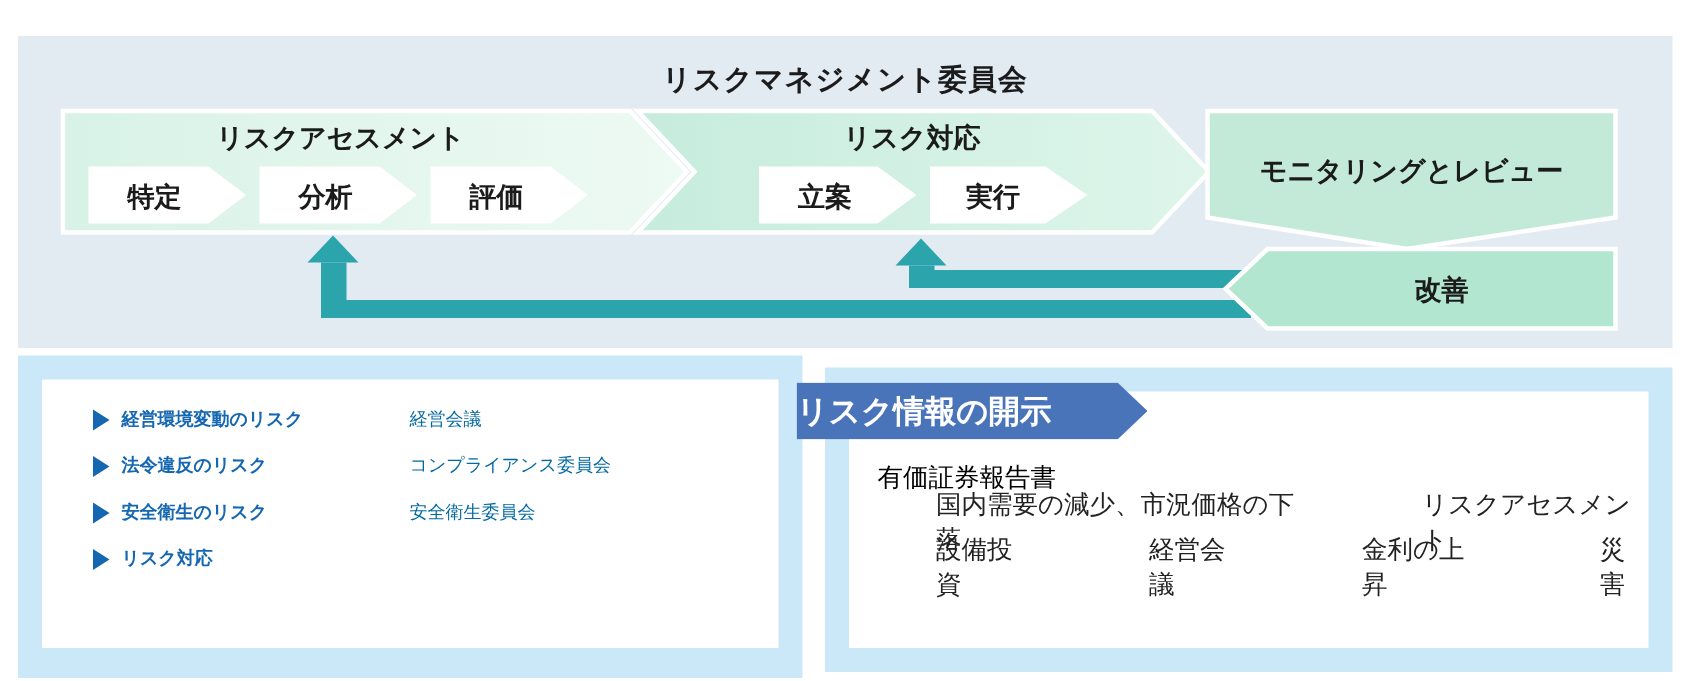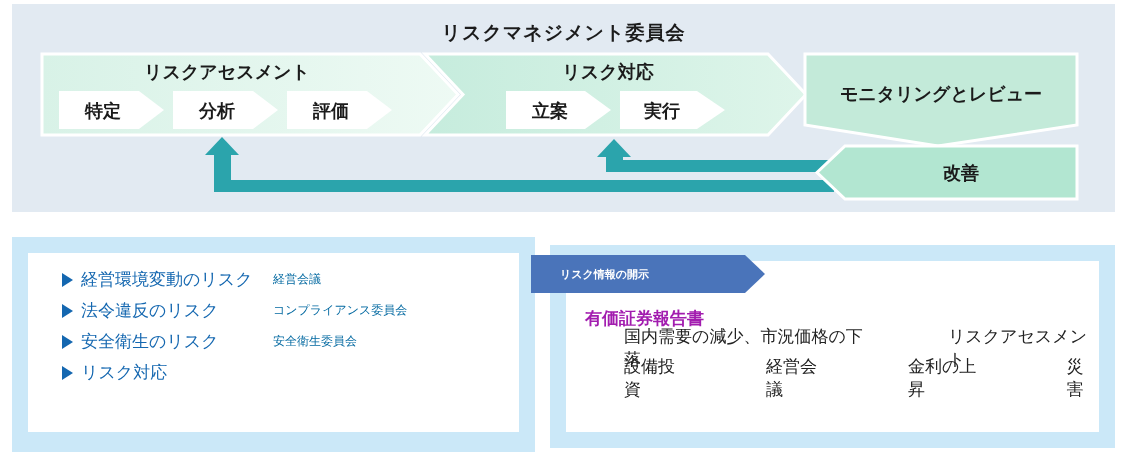--- a/index.html
+++ b/index.html
@@ -4,21 +4,21 @@
 <style>
   html,body { margin:0; padding:0; }
   body {
     width:1129px; height:454px; position:relative; background:#ffffff;
     font-family:"Liberation Sans","DejaVu Sans",sans-serif;
     overflow:hidden;
   }
 
   
   .panel {
-    position:absolute; left:12px; top:4px; width:1103px; height:208px;
+    position:absolute; left:12px; top:24px; width:1103px; height:208px;
     background:#e2eaf2;
   }
   .panel-title {
     position:absolute; top:16px; left:0; width:100%;
     text-align:center; font-size:19px; font-weight:bold; color:#1b1b1b;
     letter-spacing:1px;
   }
   svg.flow { position:absolute; left:0; top:0; display:block; }
   .shape-outline { stroke:#ffffff; stroke-width:3; stroke-linejoin:miter; }
   .c1 { fill:url(#grad-assess); }
@@ -40,43 +40,43 @@
   }
   .risk-rows { padding:11px 0 0 34px; }
   .risk-row { display:flex; align-items:center; height:31px; }
   .tri-icon {
     width:0; height:0; flex:0 0 auto;
     border-left:11px solid #1467b0;
     border-top:7px solid transparent;
     border-bottom:7px solid transparent;
     margin-right:8px;
   }
-  .risk-name { color:#1467b0; font-weight:normal; font-size:17px; width:192px; flex:0 0 auto; }
+  .risk-name { color:#1467b0; font-weight:bold; font-size:12px; width:192px; flex:0 0 auto; }
   .committee { color:#0369a1; font-size:12px; }
 
   
   .box-right {
     position:absolute; left:550px; top:245px; width:565px; height:203px;
     background:#cbe8f8;
   }
   .box-right .inner {
     position:absolute; left:16px; top:16px; right:16px; bottom:16px;
     background:#ffffff;
   }
   .banner {
     position:absolute; left:-19px; top:10px; width:234px; height:38px;
     background:#4a74ba;
     clip-path:polygon(0 0, 214px 0, 100% 50%, 214px 100%, 0 100%);
     display:flex; align-items:center;
-    padding-left:29px; box-sizing:border-box;
-    color:#ffffff; font-weight:bold; font-size:11px;
+    box-sizing:border-box;
+    color:#ffffff; font-weight:bold; font-size:21px;
   }
   .disclosure-content { padding:42px 0 0 19px; }
   .dline { height:30px; display:flex; align-items:center; gap:38px; }
-  .report-title { color:#a21caf; font-weight:bold; font-size:17px; }
+  .report-title { color:#000000; font-weight:normal; font-size:17px; }
   .dtext { color:#222222; font-size:17px;margin-left:39px; }
 </style>
 </head>
 <body>
 
 <section class="panel">
   <div class="panel-title">リスクマネジメント委員会</div>
 
   <svg class="flow" width="1103" height="208" viewBox="0 0 1103 208">
     <defs>

